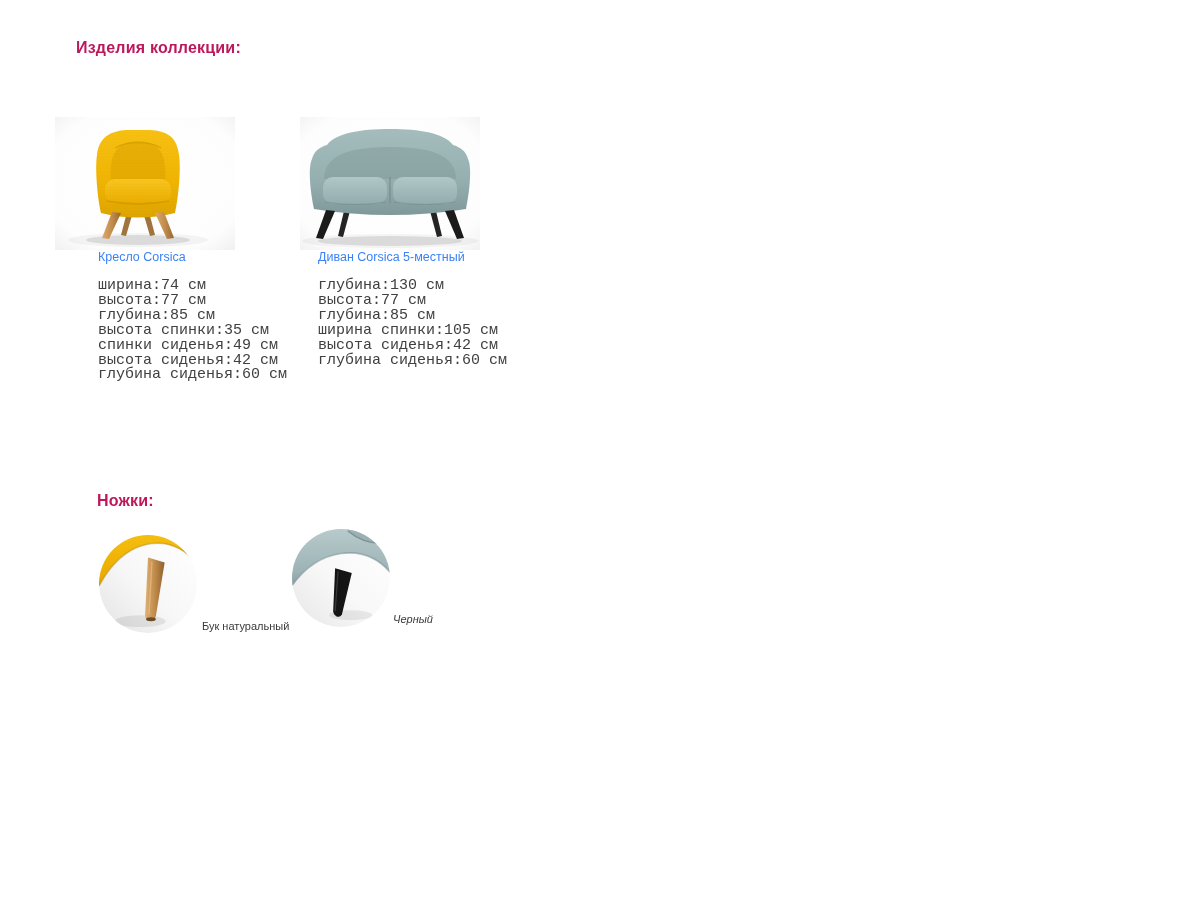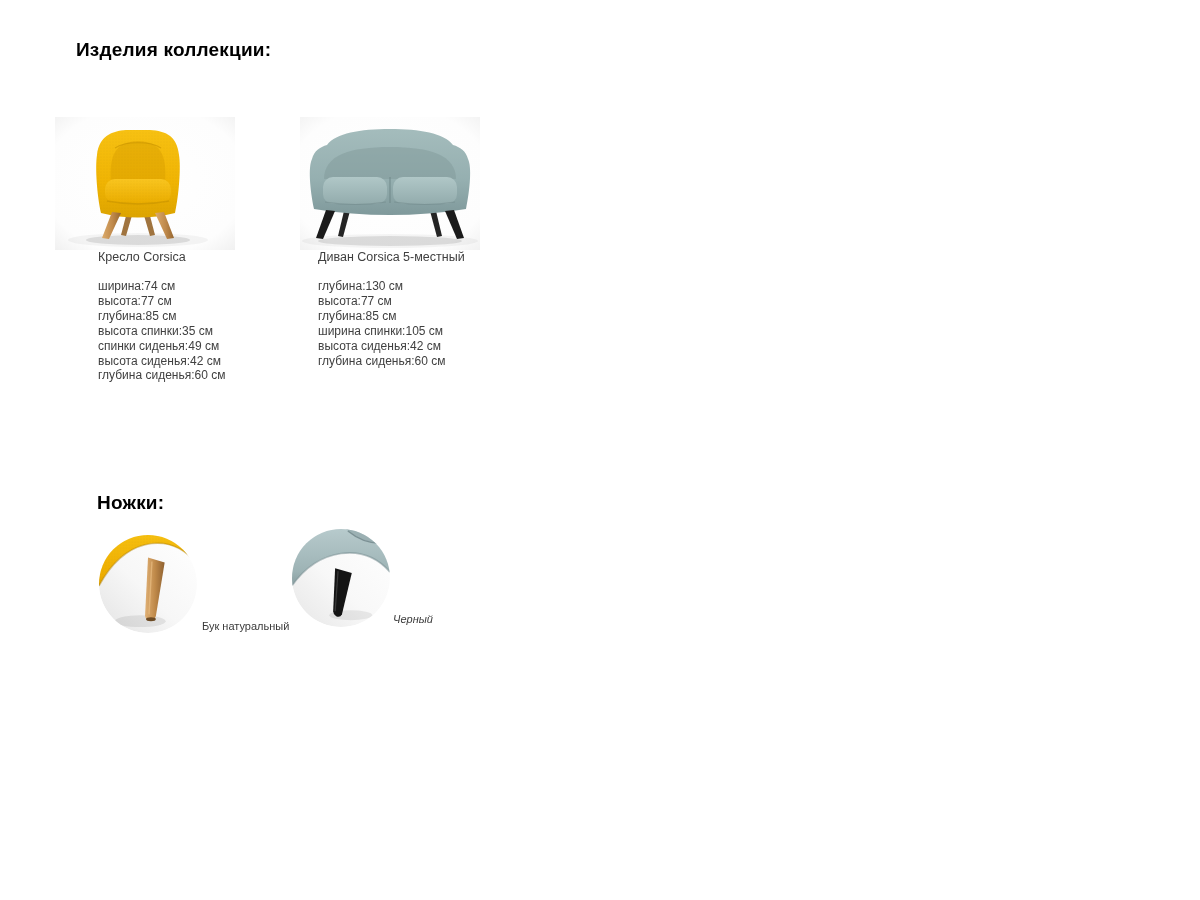--- a/index.html
+++ b/index.html
@@ -4,25 +4,25 @@
 <style>
   * { margin: 0; padding: 0; box-sizing: border-box; }
   html, body { background: #ffffff; }
   body {
     width: 1200px; height: 900px; position: relative;
     font-family: "Liberation Sans", sans-serif;
     color: #3d3d3d; overflow: hidden;
   }
   .abs { position: absolute; }
   .section-title {
-    font-size: 19px; font-weight: 700; color: #000000; letter-spacing: 0.2px; text-align: center;
+    font-size: 16px; font-weight: 700; color: #be185d; letter-spacing: 0.2px; text-align: center;
   }
   .product-image { width: 180px; height: 133px; cursor: pointer; }
-  .product-name { font-size: 12.5px; color: #404040; }
-  .spec-list { font-size: 12px; color: #404040; line-height: 14.9px; }
+  .product-name { font-size: 12.5px; color: #3b82f6; }
+  .spec-list { font-size: 15px; color: #404040; line-height: 14.9px; font-family: Liberation Mono, monospace; }
   .leg-photo { width: 98px; height: 98px; border-radius: 50%; overflow: hidden; }
   .leg-label { font-size: 11px; color: #3a3a3a; }
   svg { display: block; }
 </style>
 </head>
 <body>
 
 <h2 class="abs section-title" style="left:76px; top:39px;">Изделия коллекции:</h2>
 
 <div class="abs product-image" style="left:55px; top:117px;">

